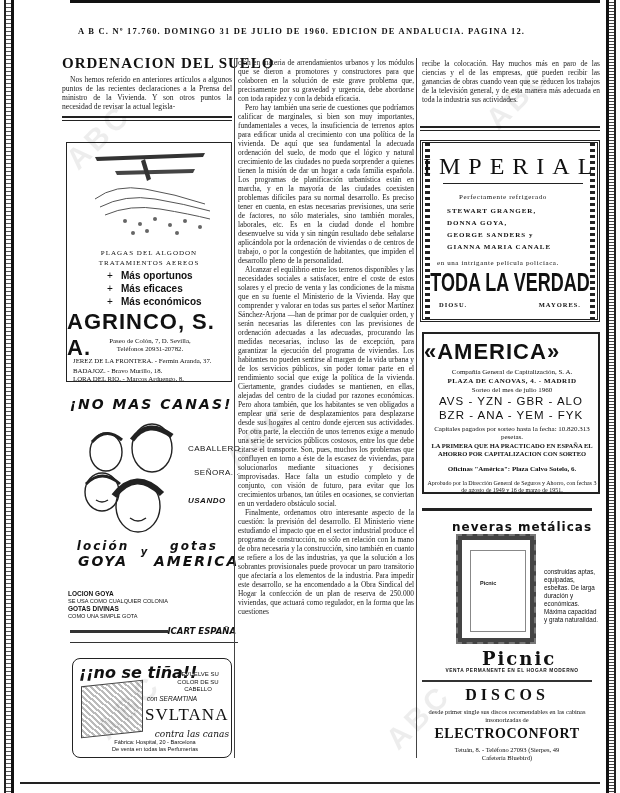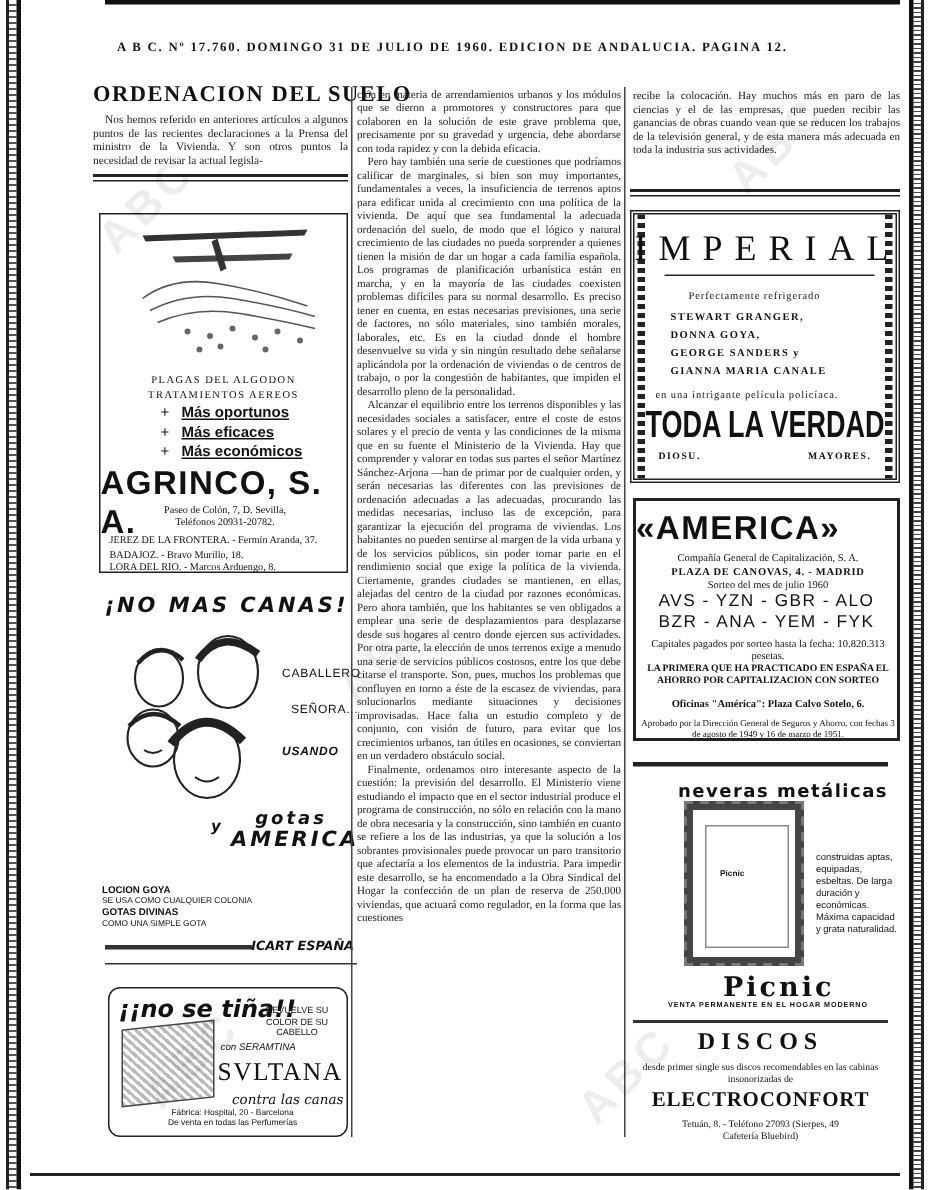--- a/index.html
+++ b/index.html
@@ -26,21 +26,21 @@
   .body-text { font-family: "Liberation Serif", serif; font-size: 7.6px; line-height: 9px;
     text-align: justify; color: #222; }
   .rule-dbl { border-top: 2px solid #222; border-bottom: 1px solid #222; height: 5px; margin: 5px 0; }
 
   .ad-agrinco { position: absolute; left: 66px; top: 142px; width: 166px; height: 240px;
     border: 1.5px solid #222; }
   .plane-art { position: absolute; left: 18px; top: 6px; width: 130px; height: 90px; }
   .agr-line { font-family: "Liberation Serif", serif; font-size: 7px; text-align: center;
     letter-spacing: 1px; position: absolute; left: 0; width: 100%; }
   .agr-bullet { position: absolute; left: 40px; font-family: "Liberation Sans", sans-serif;
-    font-size: 10px; font-weight: bold; text-decoration: underline; }
+    font-size: 10px; font-weight: bold; }
   .agr-bullet .plus { display: inline-block; width: 14px; font-weight: normal; }
   .agr-brand { position: absolute; left: 0; width: 100%; text-align: left; top: 166px;
     font-family: "Liberation Sans", sans-serif; font-size: 22px; font-weight: bold; letter-spacing: 1px; }
   .agr-small { position: absolute; left: 6px; width: 154px; font-family: "Liberation Serif", serif;
     font-size: 6.8px; line-height: 8px; }
 
   .ad-goya { position: absolute; left: 66px; top: 396px; width: 170px; height: 178px; }
   .goya-title { font-family: "DejaVu Sans", sans-serif; font-weight: bold; font-style: italic;
     font-size: 14px; letter-spacing: 2px; text-align: center; }
   .goya-side { position: absolute; font-family: "Liberation Sans", sans-serif; font-size: 8px; letter-spacing: .5px; }
@@ -198,20 +198,23 @@
       <path d="M10 66 Q26 50 44 66" stroke-width="3"></path>
       <ellipse cx="62" cy="88" rx="22" ry="26"></ellipse>
       <path d="M38 78 Q60 50 86 76" stroke-width="6"></path>
       <path d="M54 100 Q62 106 70 100"></path>
       <path d="M20 82 Q26 86 32 82"></path>
     </g>
   </svg>
   <div class="goya-side" style="left:122px;top:48px;">CABALLERO</div>
   <div class="goya-side" style="left:128px;top:72px;">SEÑORA...</div>
   <div class="goya-side" style="left:122px;top:100px;font-weight:bold;font-style:italic;">USANDO</div>
+  <div class="goya-big" style="left:4px;top:142px;width:66px;">
+    <span style="font-size:12px;">loción</span><br><span>GOYA</span>
+  </div>
   <div class="goya-big" style="left:72px;top:148px;width:14px;font-size:10px;">y</div>
   <div class="goya-big" style="left:88px;top:142px;width:80px;">
     <span style="font-size:12px;">gotas</span><br><span>AMERICA</span>
   </div>
 </div>
 
 <div class="goya-foot">
   <b>LOCION GOYA</b><br>
   <span>SE USA COMO CUALQUIER COLONIA</span><br>
   <b>GOTAS DIVINAS</b><br>

